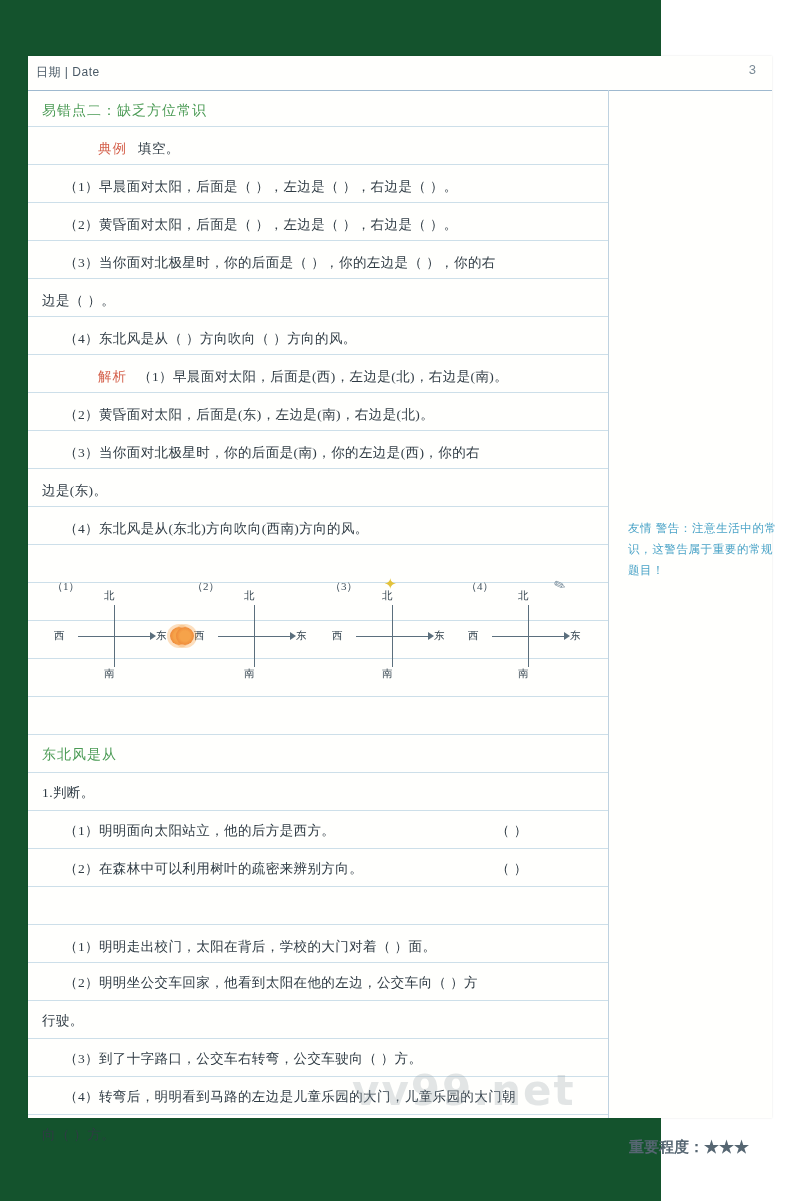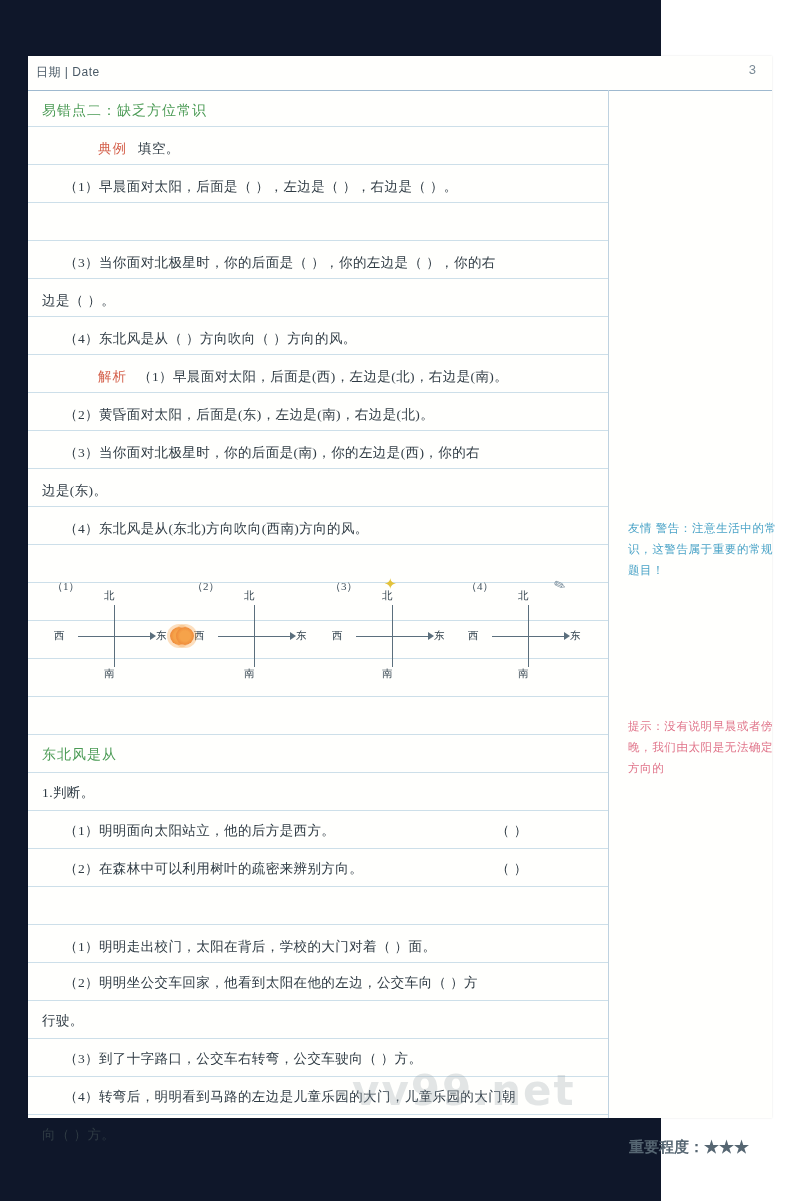--- a/index.html
+++ b/index.html
@@ -10,21 +10,21 @@
   body {
     width: 800px;
     height: 1201px;
     font-family: "Liberation Sans", sans-serif;
     overflow: hidden;
   }
   .page {
     position: relative;
     width: 661px;
     height: 1201px;
-    background: #0f172a;
+    background: #14532d;
   }
   
   .sheet {
     position: absolute;
     left: 28px;
     top: 56px;
     width: 744px;
     height: 1062px;
     background: #fffffd;
     box-shadow: 0 0 2px rgba(0,0,0,0.10);
@@ -257,20 +257,21 @@
 
     <div class="vrule"></div>
 
     <div class="body">
       <div class="ln head-green" style="top:12px">易错点二：缺乏方位常识</div>
 
       <div class="ln ind head-red" style="top:50px">典例</div>
       <div class="ln" style="top:50px; left:110px">填空。</div>
 
       <div class="ln ind" style="top:88px">（1）早晨面对太阳，后面是（      ），左边是（      ），右边是（      ）。</div>
+      <div class="ln ind" style="top:126px">（2）黄昏面对太阳，后面是（      ），左边是（      ），右边是（      ）。</div>
       <div class="ln ind" style="top:164px">（3）当你面对北极星时，你的后面是（      ），你的左边是（      ），你的右</div>
       <div class="ln" style="top:202px">边是（      ）。</div>
       <div class="ln ind" style="top:240px">（4）东北风是从（      ）方向吹向（      ）方向的风。</div>
 
       <div class="ln ind head-red" style="top:278px">解析</div>
       <div class="ln" style="top:278px; left:110px">（1）早晨面对太阳，后面是(西)，左边是(北)，右边是(南)。</div>
       <div class="ln ind" style="top:316px">（2）黄昏面对太阳，后面是(东)，左边是(南)，右边是(北)。</div>
       <div class="ln ind" style="top:354px">（3）当你面对北极星时，你的后面是(南)，你的左边是(西)，你的右</div>
       <div class="ln" style="top:392px">边是(东)。</div>
       <div class="ln ind" style="top:430px">（4）东北风是从(东北)方向吹向(西南)方向的风。</div>
@@ -337,19 +338,18 @@
         <div class="lbl lbl-n">北</div>
         <div class="lbl lbl-s">南</div>
         <div class="lbl lbl-w">西</div>
         <div class="lbl lbl-e">东</div>
         <div class="pencil" style="left:88px; top:-2px">✎</div>
       </div>
 
     </div>
 
     <div class="note note-blue" style="left:600px; top:446px">友情   警告：注意生活中的常识，这警告属于重要的常规题目！</div>
-    <div class="note note-pink" style="left:600px; top:660px">提示：没有说明早晨或者傍晚，我们由太阳是无法确定方向的</div>
 
     <div class="footer-box">重要程度：★★★</div>
   </div>
 
   <div class="watermark">vv99.net</div>
 </div>
 
 </body></html>

